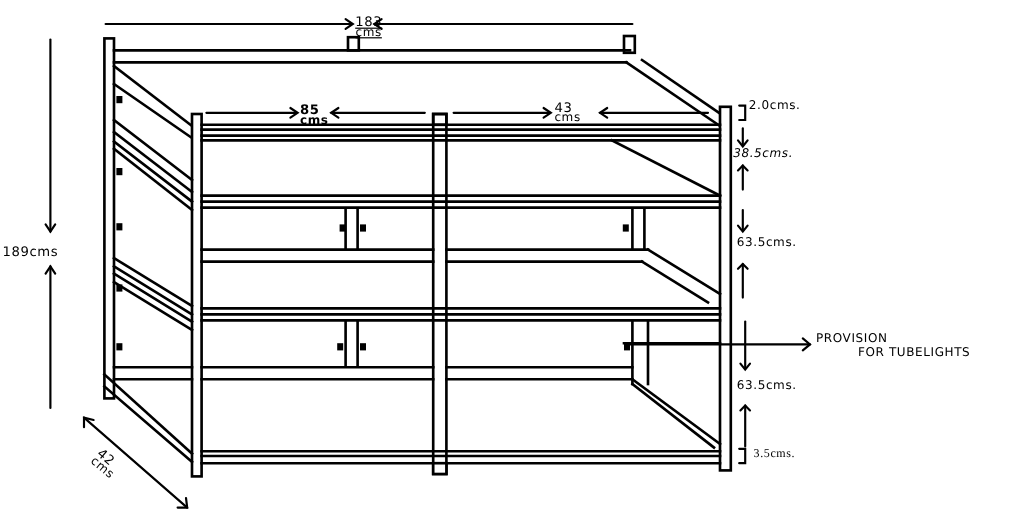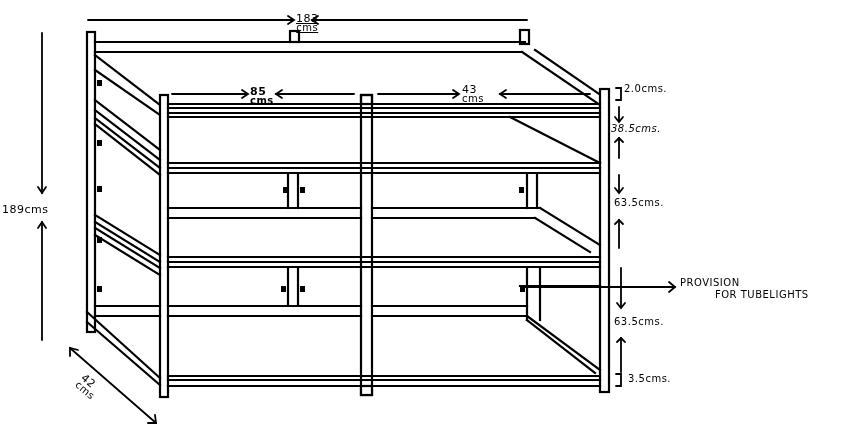--- a/index.html
+++ b/index.html
@@ -179,16 +179,16 @@
 <div class="lbl md" style="left:2px; top:204px;">189cms</div>
 <div class="lbl md" style="left:86px; top:372px; transform:rotate(40deg); transform-origin:left top;">
   <span>42</span>
   <span class="cms-under">cms</span>
 </div>
 
 <div class="lbl sm" style="left:624px; top:84px;">2.0cms.</div>
 <div class="lbl sm" style="left:611px; top:124px;font-style:italic;">38.5cms.</div>
 <div class="lbl sm" style="left:614px; top:198px;">63.5cms.</div>
 <div class="lbl sm" style="left:614px; top:317px;">63.5cms.</div>
-<div class="lbl sm" style="left:628px; top:374px;">3.5cms.</div>
+<div class="lbl sm" style="left:628px; top:374px;font-family:Liberation Serif, serif;">3.5cms.</div>
 
 <div class="lbl sm" style="left:680px; top:278px;">PROVISION</div>
 <div class="lbl sm" style="left:715px; top:290px;">FOR TUBELIGHTS</div>
 
 </body></html>

